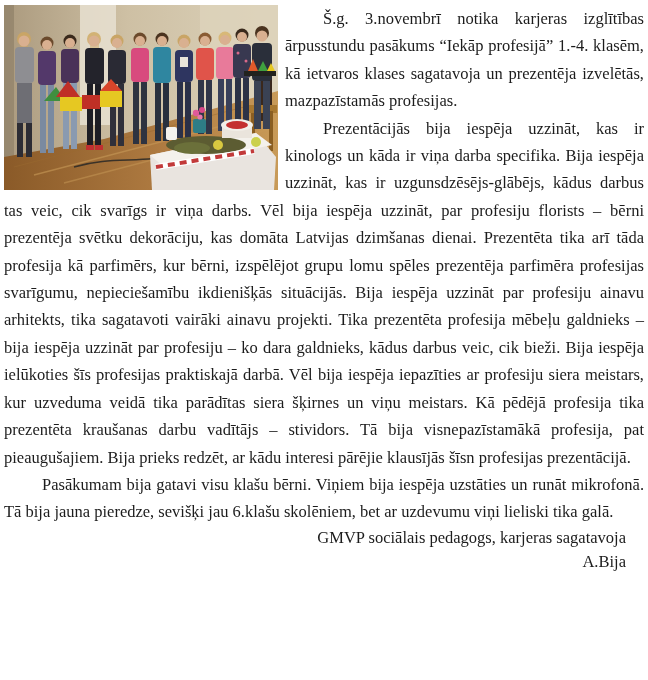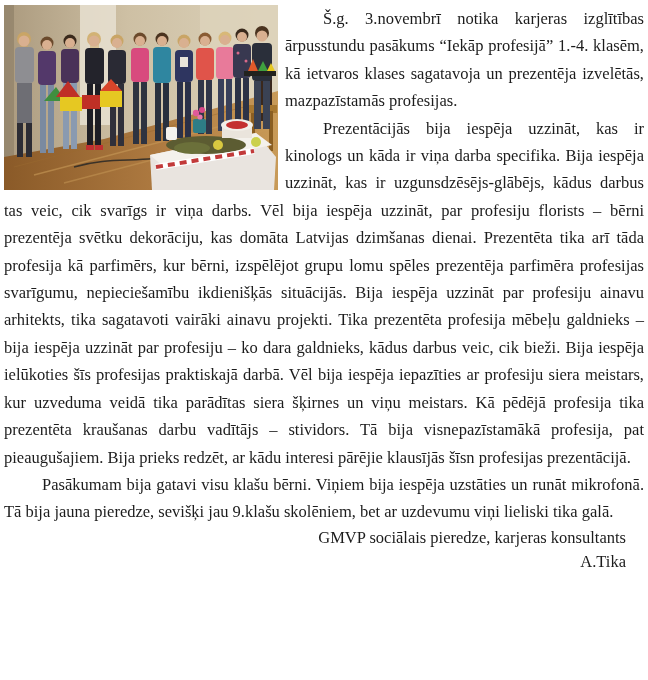--- a/index.html
+++ b/index.html
@@ -215,20 +215,20 @@
         <circle cx="214" cy="140" r="5" fill="#d8c840"></circle>
         <circle cx="252" cy="137" r="5" fill="#cbd04c"></circle>
         <path d="M152,162 L250,146" stroke="#ffffff" stroke-width="6" fill="none"></path>
         <path d="M152,162 L250,146" stroke="#c23a3a" stroke-width="4" stroke-dasharray="7,5" fill="none"></path>
       </g>
     </svg>
   </figure>
 
   <p class="para">Š.g. 3.novembrī notika karjeras izglītības ārpusstundu pasākums “Iekāp profesijā” 1.-4. klasēm, kā ietvaros klases sagatavoja un prezentēja izvelētās, mazpazīstamās profesijas.</p>
   <p class="para">Prezentācijās bija iespēja uzzināt, kas ir kinologs un kāda ir viņa darba specifika. Bija iespēja uzzināt, kas ir uzgunsdzēsējs-glābējs, kādus darbus tas veic, cik svarīgs ir viņa darbs. Vēl bija iespēja uzzināt, par profesiju florists – bērni prezentēja svētku dekorāciju, kas domāta Latvijas dzimšanas dienai. Prezentēta tika arī tāda profesija kā parfimērs, kur bērni, izspēlējot grupu lomu spēles prezentēja parfimēra profesijas svarīgumu, nepieciešamību ikdienišķās situācijās. Bija iespēja uzzināt par profesiju ainavu arhitekts, tika sagatavoti vairāki ainavu projekti. Tika prezentēta profesija mēbeļu galdnieks – bija iespēja uzzināt par profesiju – ko dara galdnieks, kādus darbus veic, cik bieži. Bija iespēja ielūkoties šīs profesijas praktiskajā darbā. Vēl bija iespēja iepazīties ar profesiju siera meistars, kur uzveduma veidā tika parādītas siera šķirnes un viņu meistars. Kā pēdējā profesija tika prezentēta kraušanas darbu vadītājs – stividors. Tā bija visnepazīstamākā profesija, pat pieaugušajiem. Bija prieks redzēt, ar kādu interesi pārējie klausījās šīsn profesijas prezentācijā.</p>
-  <p class="para">Pasākumam bija gatavi visu klašu bērni. Viņiem bija iespēja uzstāties un runāt mikrofonā. Tā bija jauna pieredze, sevišķi jau 9.klašu skolēniem, bet ar uzdevumu viņi lieliski tika galā.</p>
+  <p class="para">Pasākumam bija gatavi visu klašu bērni. Viņiem bija iespēja uzstāties un runāt mikrofonā. Tā bija jauna pieredze, sevišķi jau 6.klašu skolēniem, bet ar uzdevumu viņi lieliski tika galā.</p>
 
   <div class="signature">
-    <p>GMVP sociālais pieredze, karjeras konsultants</p>
-    <p>A.Tika</p>
+    <p>GMVP sociālais pedagogs, karjeras sagatavoja</p>
+    <p>A.Bija</p>
   </div>
 
 </div>
 
 </body></html>

